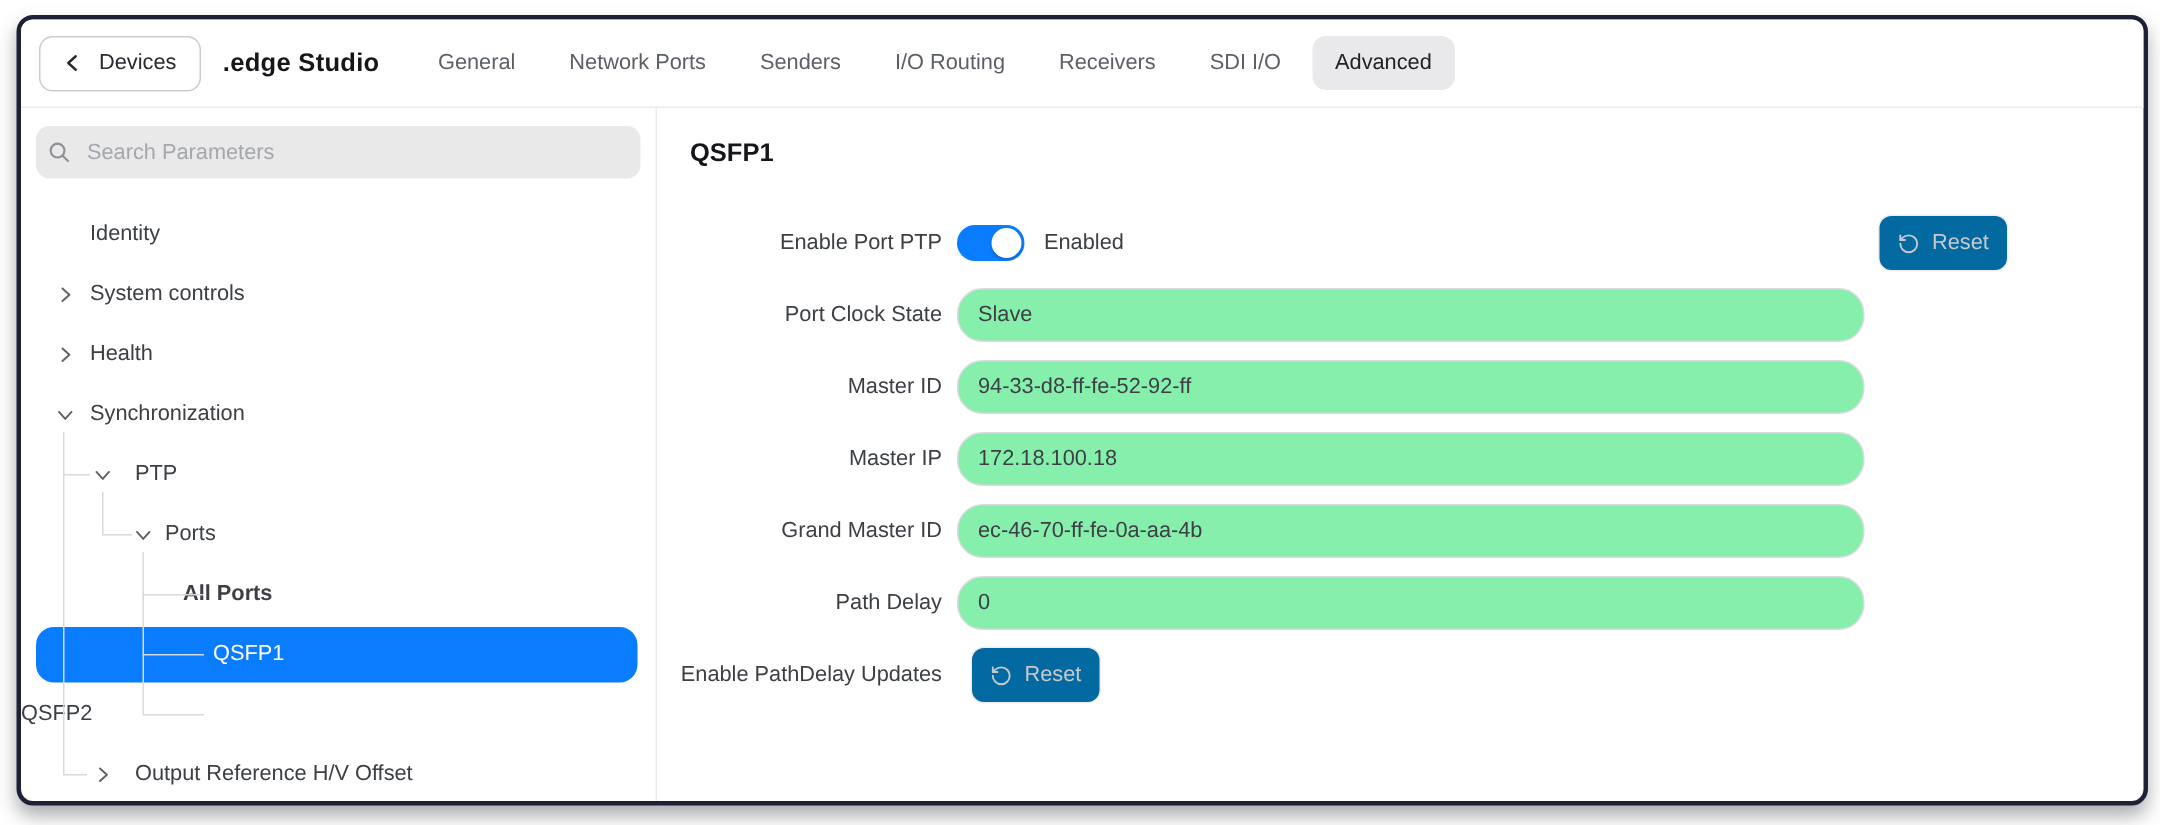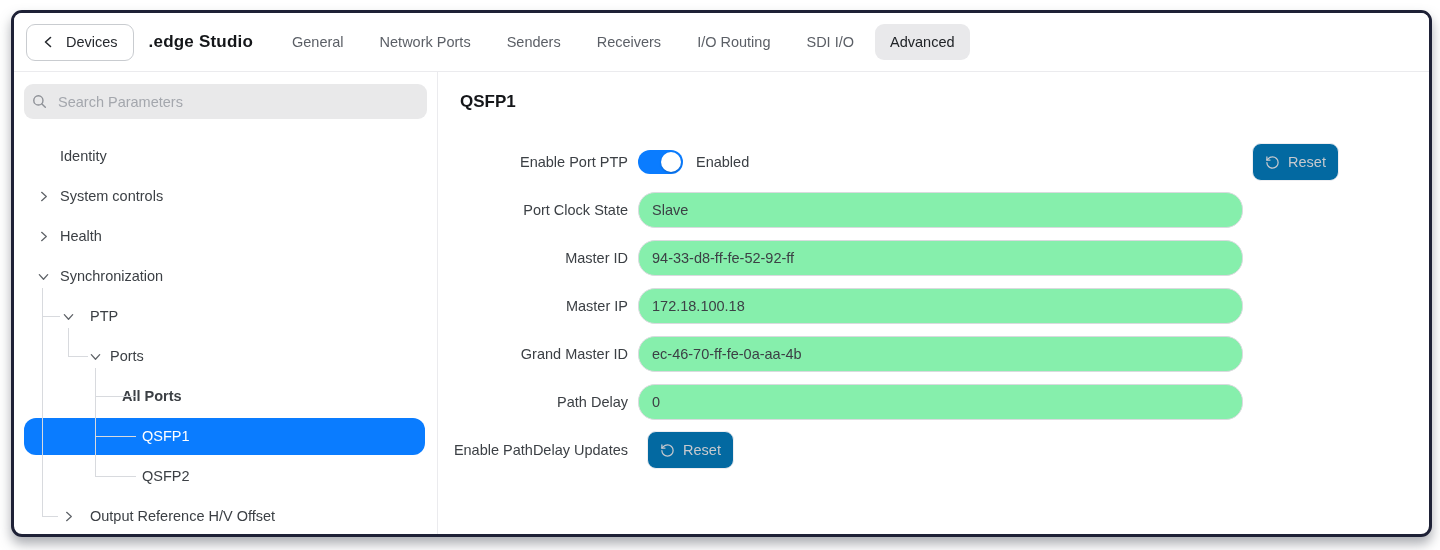--- a/index.html
+++ b/index.html
@@ -73,22 +73,22 @@
               <polyline points="8.5 2.5 3.5 7 8.5 11.5"></polyline>
             </svg>
         </span>
         <span>Devices</span>
       </button>
       <div class="app-title">.edge Studio</div>
       <div class="tabs">
           <div class="tab">General</div>
           <div class="tab">Network Ports</div>
           <div class="tab">Senders</div>
+          <div class="tab">I/O Routing</div>
           <div class="tab">Receivers</div>
-          <div class="tab">I/O Routing</div>
           <div class="tab">SDI I/O</div>
           <div class="tab active">Advanced</div>
         </div>
     </div>
 
     <div class="bodyrow">
       <div class="sidebar">
         <div class="search">
           <svg width="15" height="15" viewBox="0 0 16 16" fill="none" stroke="#8d9096" stroke-width="1.5" stroke-linecap="round">
               <circle cx="6.8" cy="6.8" r="4.9"></circle>
@@ -152,21 +152,21 @@
                 </span>
                 <span class="tree-label" style="padding-left: 96px;">Ports</span>
               </div>
               <div class="tree-item">
                 <span class="tree-label" style="padding-left: 108px; font-weight: bold;">All Ports</span>
               </div>
               <div class="tree-item selected">
                 <span class="tree-label" style="padding-left: 128px;">QSFP1</span>
               </div>
               <div class="tree-item">
-                <span class="tree-label" style="padding-left: 128px;">QSFP2</span>
+                <span class="tree-label" style="">QSFP2</span>
               </div>
               <div class="tree-item">
                 <span class="chev" style="left: 46px;">
                   <svg width="13" height="13" viewBox="0 0 14 14" fill="none" stroke="#5f6368" stroke-width="1.4" stroke-linecap="round" stroke-linejoin="round">
                     <polyline points="5 2.5 10 7 5 11.5"></polyline>
                   </svg>
                 </span>
                 <span class="tree-label" style="padding-left: 76px;">Output Reference H/V Offset</span>
               </div>
             </div>

